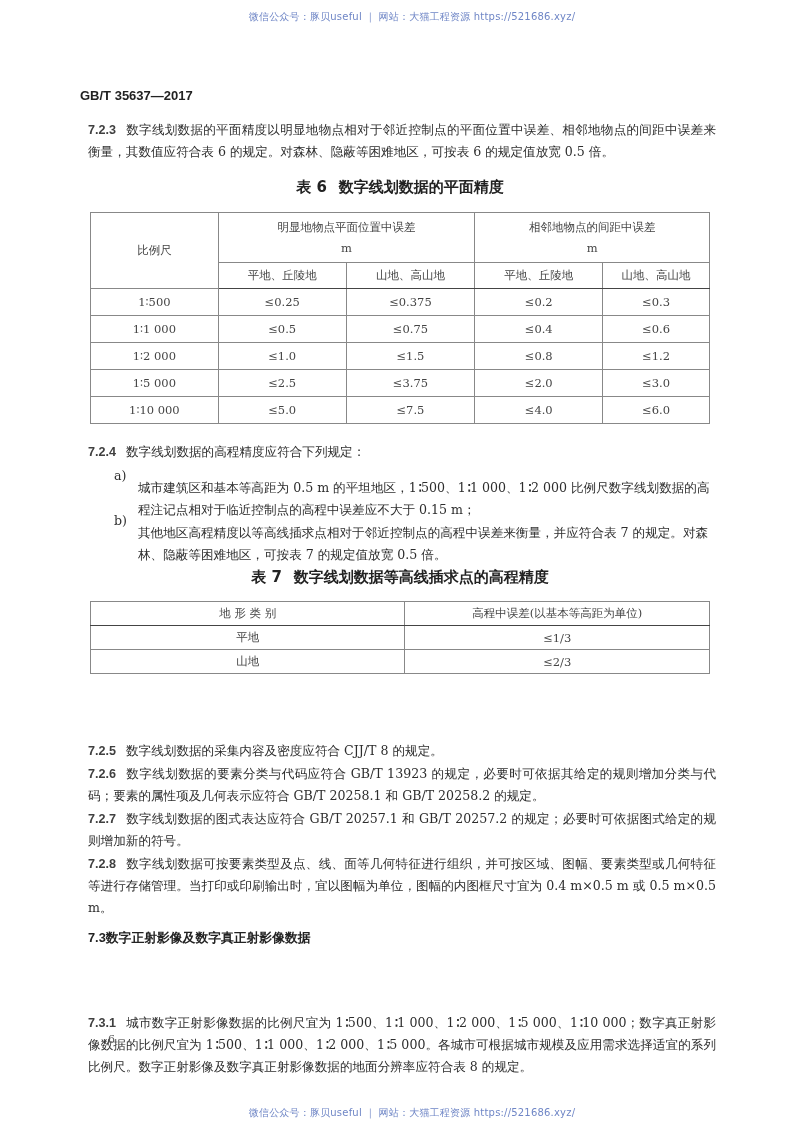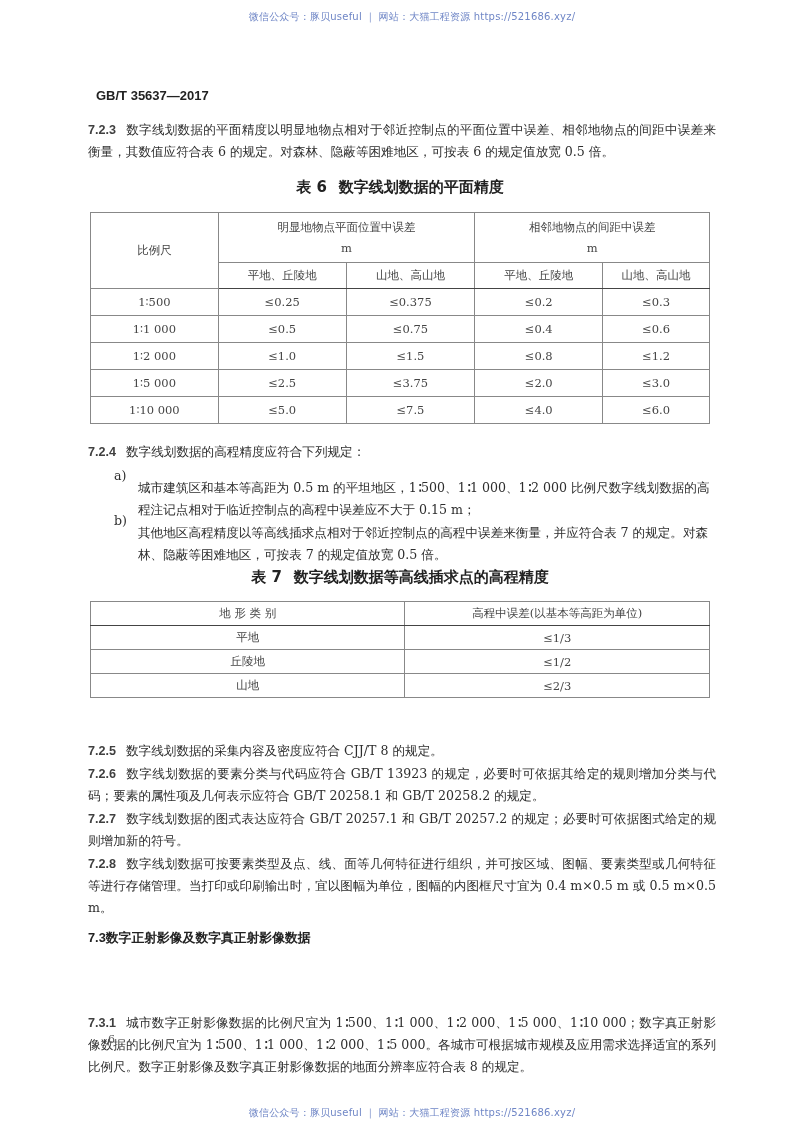--- a/index.html
+++ b/index.html
@@ -9,21 +9,21 @@
       color: #2a2a2a;
     }
     .watermark {
       position: absolute; left: 12px; width: 800px; text-align: center;
       font-size: 10px; color: #6f86c6; letter-spacing: 0.2px;
       font-family: "DejaVu Sans", sans-serif;
     }
     .wm-top { top: 10px; }
     .wm-bottom { top: 1106px; }
     .std-code {
-      position: absolute; left: 96px; top: 88px;
+      position: absolute; left: 80px; top: 88px;
       font-family: "Liberation Sans", "DejaVu Sans", sans-serif;
       font-weight: bold; font-size: 13px; color: #222; text-align: right;
     }
     .para {
       position: absolute; left: 88px; width: 628px;
       font-size: 12.6px; line-height: 22px; color: #2d2d2d;
       text-align: justify;
     }
     .clause-no {
       font-family: "Liberation Sans", "DejaVu Sans", sans-serif;
@@ -178,24 +178,20 @@
       <th>地 形 类 别</th>
       <th>高程中误差(以基本等高距为单位)</th>
     </tr>
   </thead>
   <tbody>
     <tr>
       <td>平地</td>
       <td>≤1/3</td>
     </tr>
     <tr>
-      <td>丘陵地</td>
-      <td>≤1/2</td>
-    </tr>
-    <tr>
       <td>山地</td>
       <td>≤2/3</td>
     </tr>
   </tbody>
 </table>
 
 <div class="para" style="top:740px;">
   <span class="clause-no">7.2.5</span><span>数字线划数据的采集内容及密度应符合 CJJ/T 8 的规定。</span>
 </div>
 

